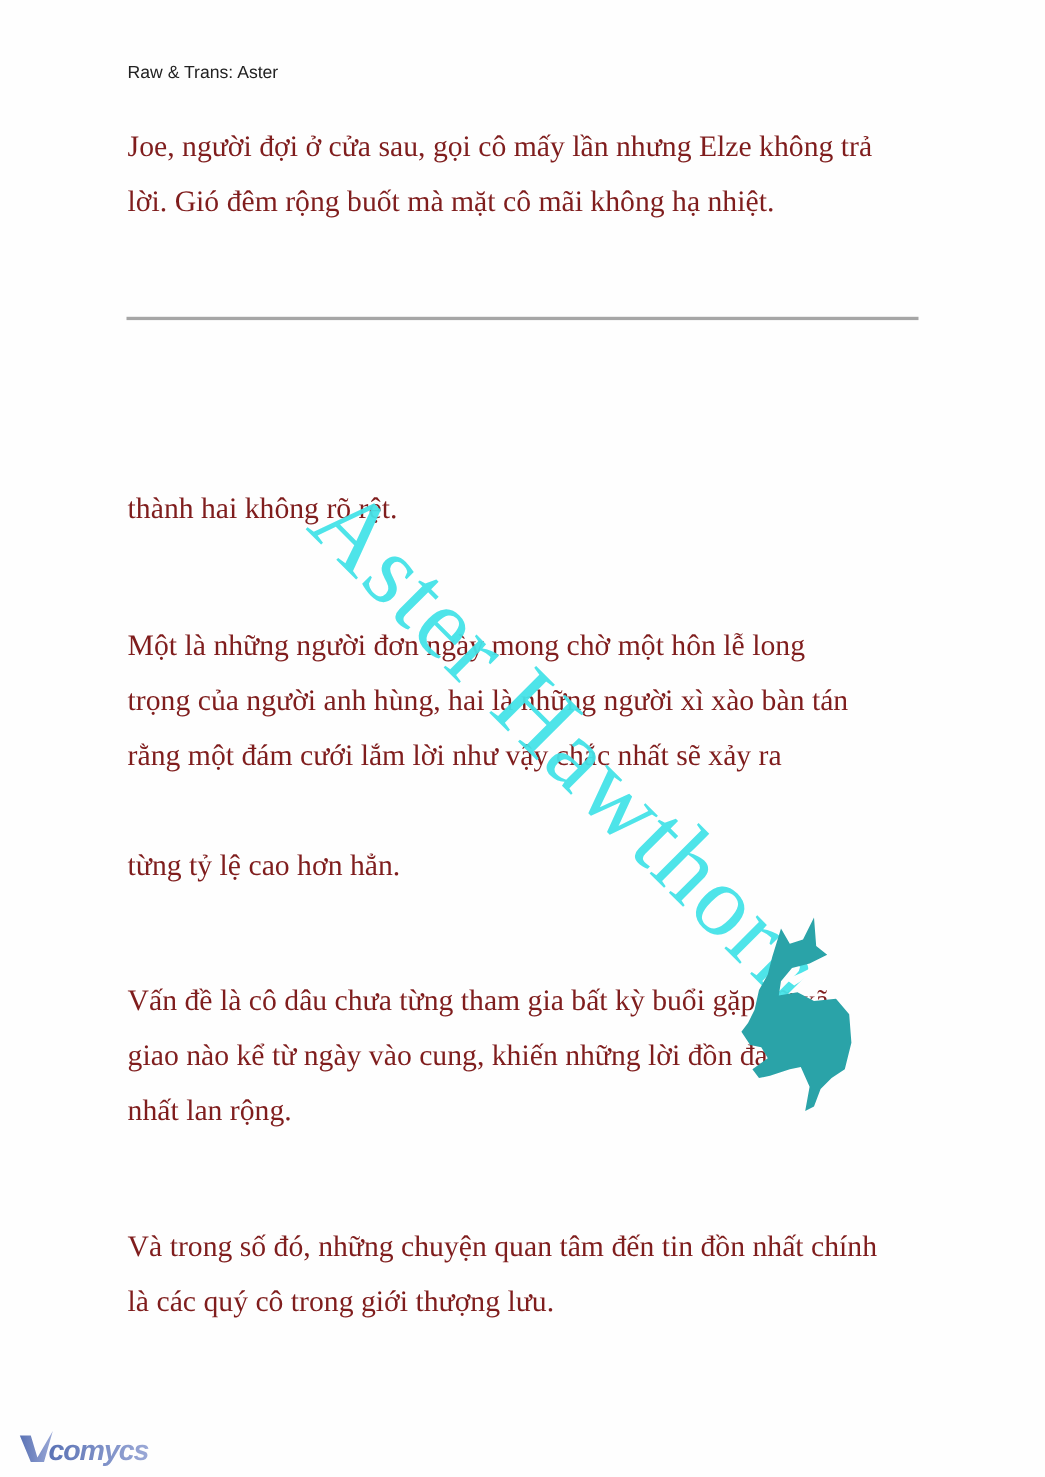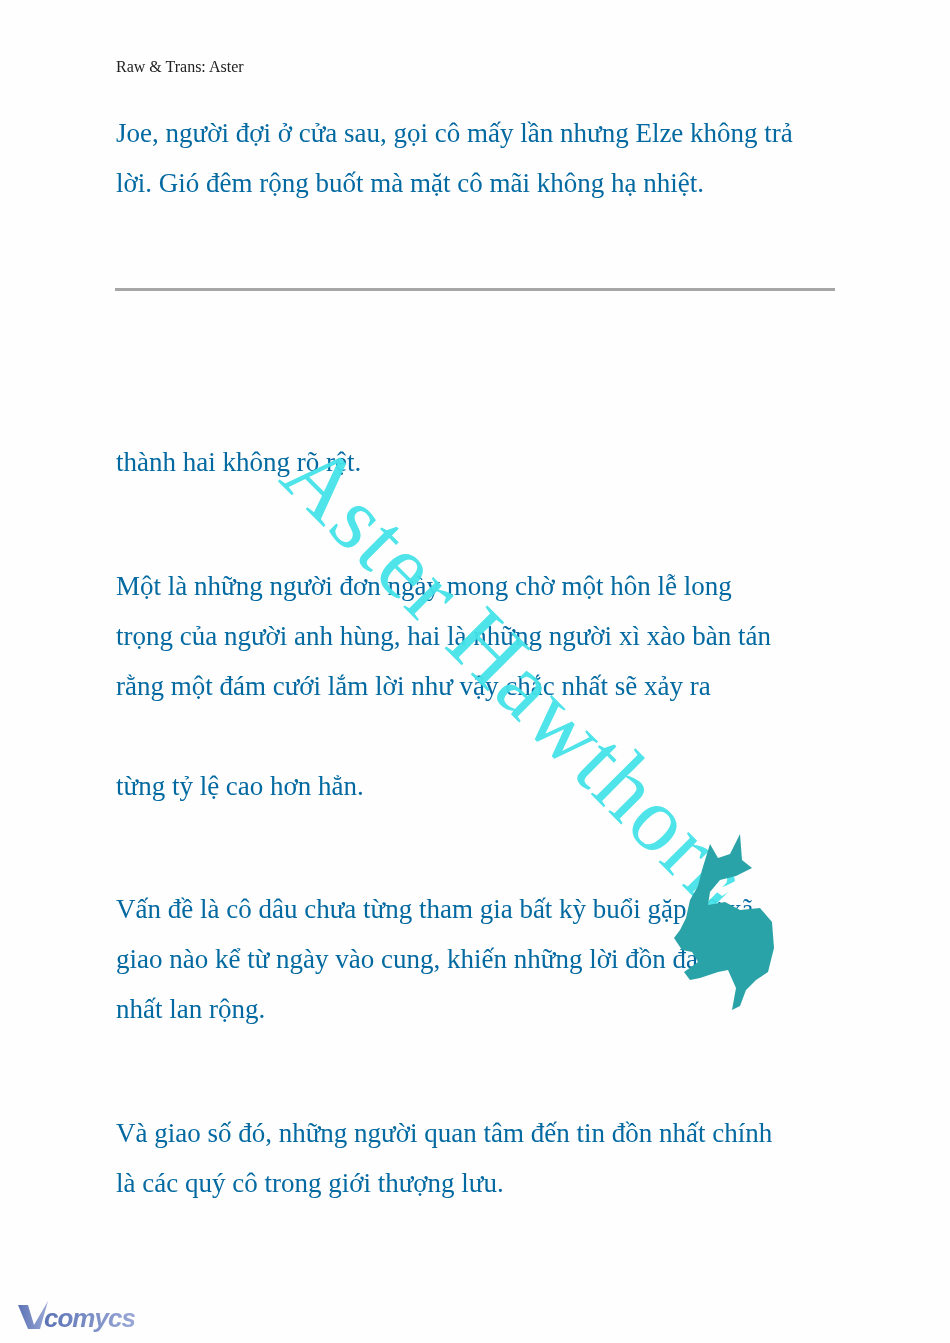--- a/index.html
+++ b/index.html
@@ -3,25 +3,25 @@
   <meta charset="utf-8">
   <style>
     html, body { margin: 0; padding: 0; }
     body {
       width: 950px; height: 1343px; background: #fefefe;
       position: relative; overflow: hidden;
       font-family: "Liberation Serif", serif; color: #111;
     }
     .header {
       position: absolute; left: 116px; top: 58px;
-      font-family: Liberation Serif, serif; font-size: 16px; color: #222;
+      font-family: Liberation Sans, sans-serif; font-size: 16px; color: #222;
     }
     .para {
       position: absolute; left: 116px; width: 730px;
-      font-size: 27px; line-height: 50px; margin: 0; color: #0369a1;
+      font-size: 27px; line-height: 50px; margin: 0; color: #7f1d1d;
     }
     .rule {
       position: absolute; left: 115px; top: 288px; width: 720px; height: 3px;
       background: #a6a6a6;
     }
     .watermark {
       position: absolute; left: 128px; top: 588px;
       font-family: "Liberation Serif", serif; font-size: 92px; color: #45e3e8;
       transform-origin: left center; transform: rotate(45deg) translate(-8px,-250px);
       white-space: nowrap; opacity: 0.95; pointer-events: none; letter-spacing: 2px;
@@ -55,21 +55,21 @@
   <span>từng tỷ lệ cao hơn hẳn.</span>
 </p>
 
 <p class="para" style="top:884px">
   <span>Vấn đề là cô dâu chưa từng tham gia bất kỳ buổi gặp gỡ xã</span><br>
   <span>giao nào kể từ ngày vào cung, khiến những lời đồn đại càng</span><br>
   <span>nhất lan rộng.</span>
 </p>
 
 <p class="para" style="top:1108px">
-  <span>Và giao số đó, những người quan tâm đến tin đồn nhất chính</span><br>
+  <span>Và trong số đó, những chuyện quan tâm đến tin đồn nhất chính</span><br>
   <span>là các quý cô trong giới thượng lưu.</span>
 </p>
 
 <div class="watermark">Aster Hawthorn</div>
 
 <svg class="cat" viewBox="0 0 120 185">
   <path fill="#2aa3a8" d="M40 14 L48 28 L60 24 L70 4 L72 30 L82 38 L66 46 L50 50 L40 62 L38 75 L55 72 L70 80 L90 78 L102 92 L104 118 L98 142 L86 150 L76 160 L70 176 L62 180 L66 158 L58 140 L48 142 L30 148 L20 150 L14 142 L28 132 L22 122 L12 120 L4 108 L10 100 L16 88 L20 70 L28 56 L32 40 Z"></path>
   <path fill="#fefefe" d="M44 60 Q58 56 70 48 Q66 58 52 66 Z"></path>
 </svg>
 

